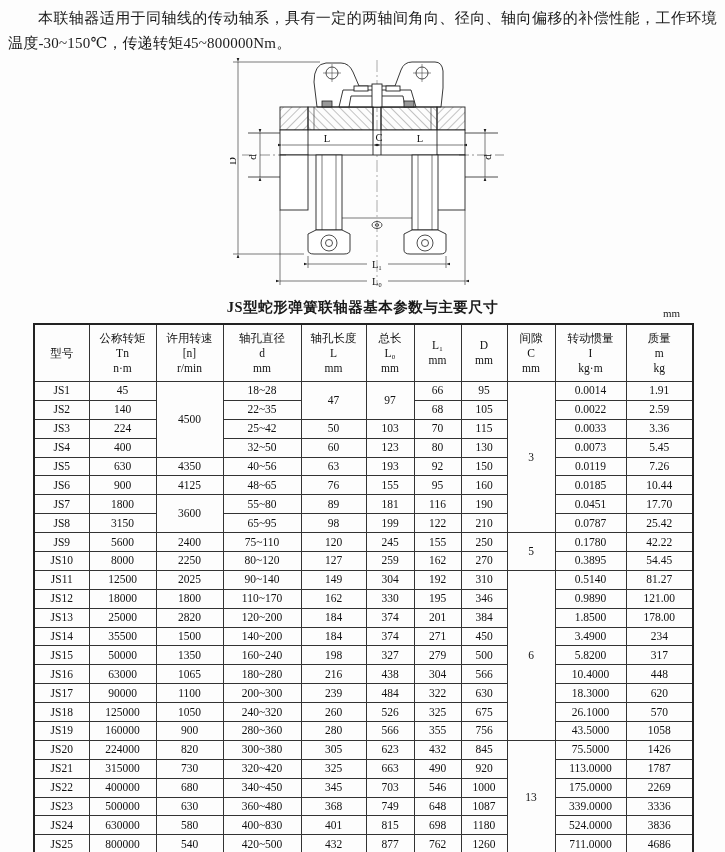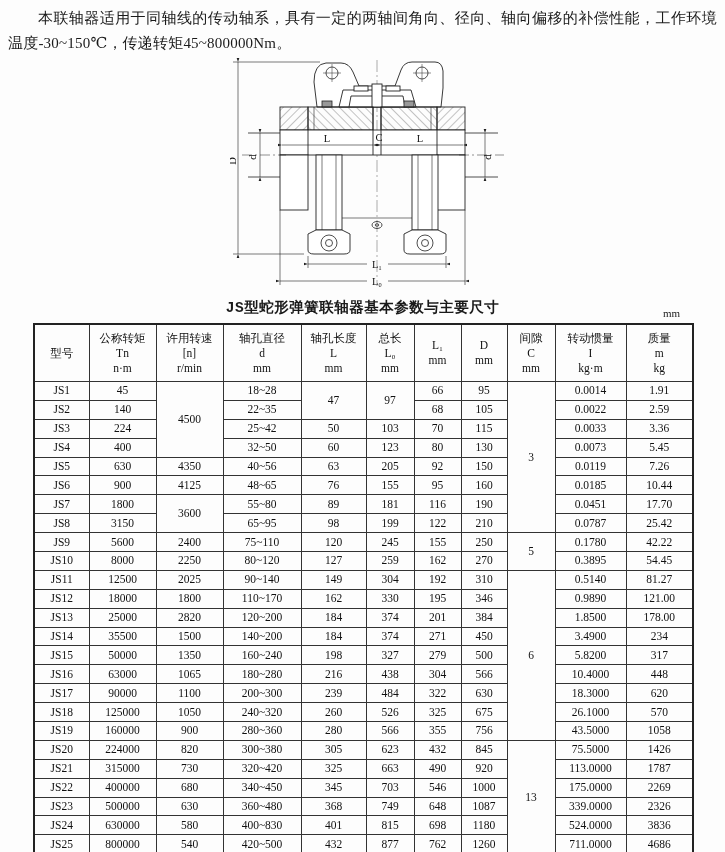--- a/index.html
+++ b/index.html
@@ -8,21 +8,21 @@
     font-family:"Liberation Serif","DejaVu Serif",serif;overflow:hidden;box-sizing:border-box;
     padding:6px 8px 4px 8px;
   }
   .intro{
     margin:0;font-size:15px;line-height:25px;text-indent:2em;letter-spacing:.2px;text-align:justify;
   }
   .figure{position:relative;margin:2px 0 0 222px;width:292px;height:232px;}
   .figure svg text{font-family:"Liberation Serif","DejaVu Serif",serif;font-size:10.5px;fill:#111;}
   .title-row{position:relative;width:659px;margin:8px 0 3px 25px;height:22px;}
   .table-title{
-    position:absolute;left:0;right:0;text-align:center;font-size:14.5px;font-weight:bold;letter-spacing:.5px;font-family:Liberation Mono, monospace;
+    position:absolute;left:0;right:0;text-align:center;font-size:14.5px;font-weight:bold;letter-spacing:.5px;
   }
   .unit-label{position:absolute;right:12px;bottom:1px;font-size:11px;}
   table.spec{
     border-collapse:collapse;table-layout:fixed;width:659px;margin-left:25px;
     border:2px solid #222;
   }
   table.spec th, table.spec td{
     border:1px solid #333;text-align:center;vertical-align:middle;padding:0;
     font-size:11.5px;font-weight:normal;color:#111;
   }
@@ -265,21 +265,21 @@
           <td>130</td>
           <td>0.0073</td>
           <td>5.45</td>
         </tr>
         <tr>
           <td>JS5</td>
           <td>630</td>
           <td>4350</td>
           <td>40~56</td>
           <td>63</td>
-          <td>205</td>
+          <td>193</td>
           <td>92</td>
           <td>150</td>
           <td>0.0119</td>
           <td>7.26</td>
         </tr>
         <tr>
           <td>JS6</td>
           <td>900</td>
           <td>4125</td>
           <td>48~65</td>
@@ -487,21 +487,21 @@
         <tr>
           <td>JS23</td>
           <td>500000</td>
           <td>630</td>
           <td>360~480</td>
           <td>368</td>
           <td>749</td>
           <td>648</td>
           <td>1087</td>
           <td>339.0000</td>
-          <td>2326</td>
+          <td>3336</td>
         </tr>
         <tr>
           <td>JS24</td>
           <td>630000</td>
           <td>580</td>
           <td>400~830</td>
           <td>401</td>
           <td>815</td>
           <td>698</td>
           <td>1180</td>

